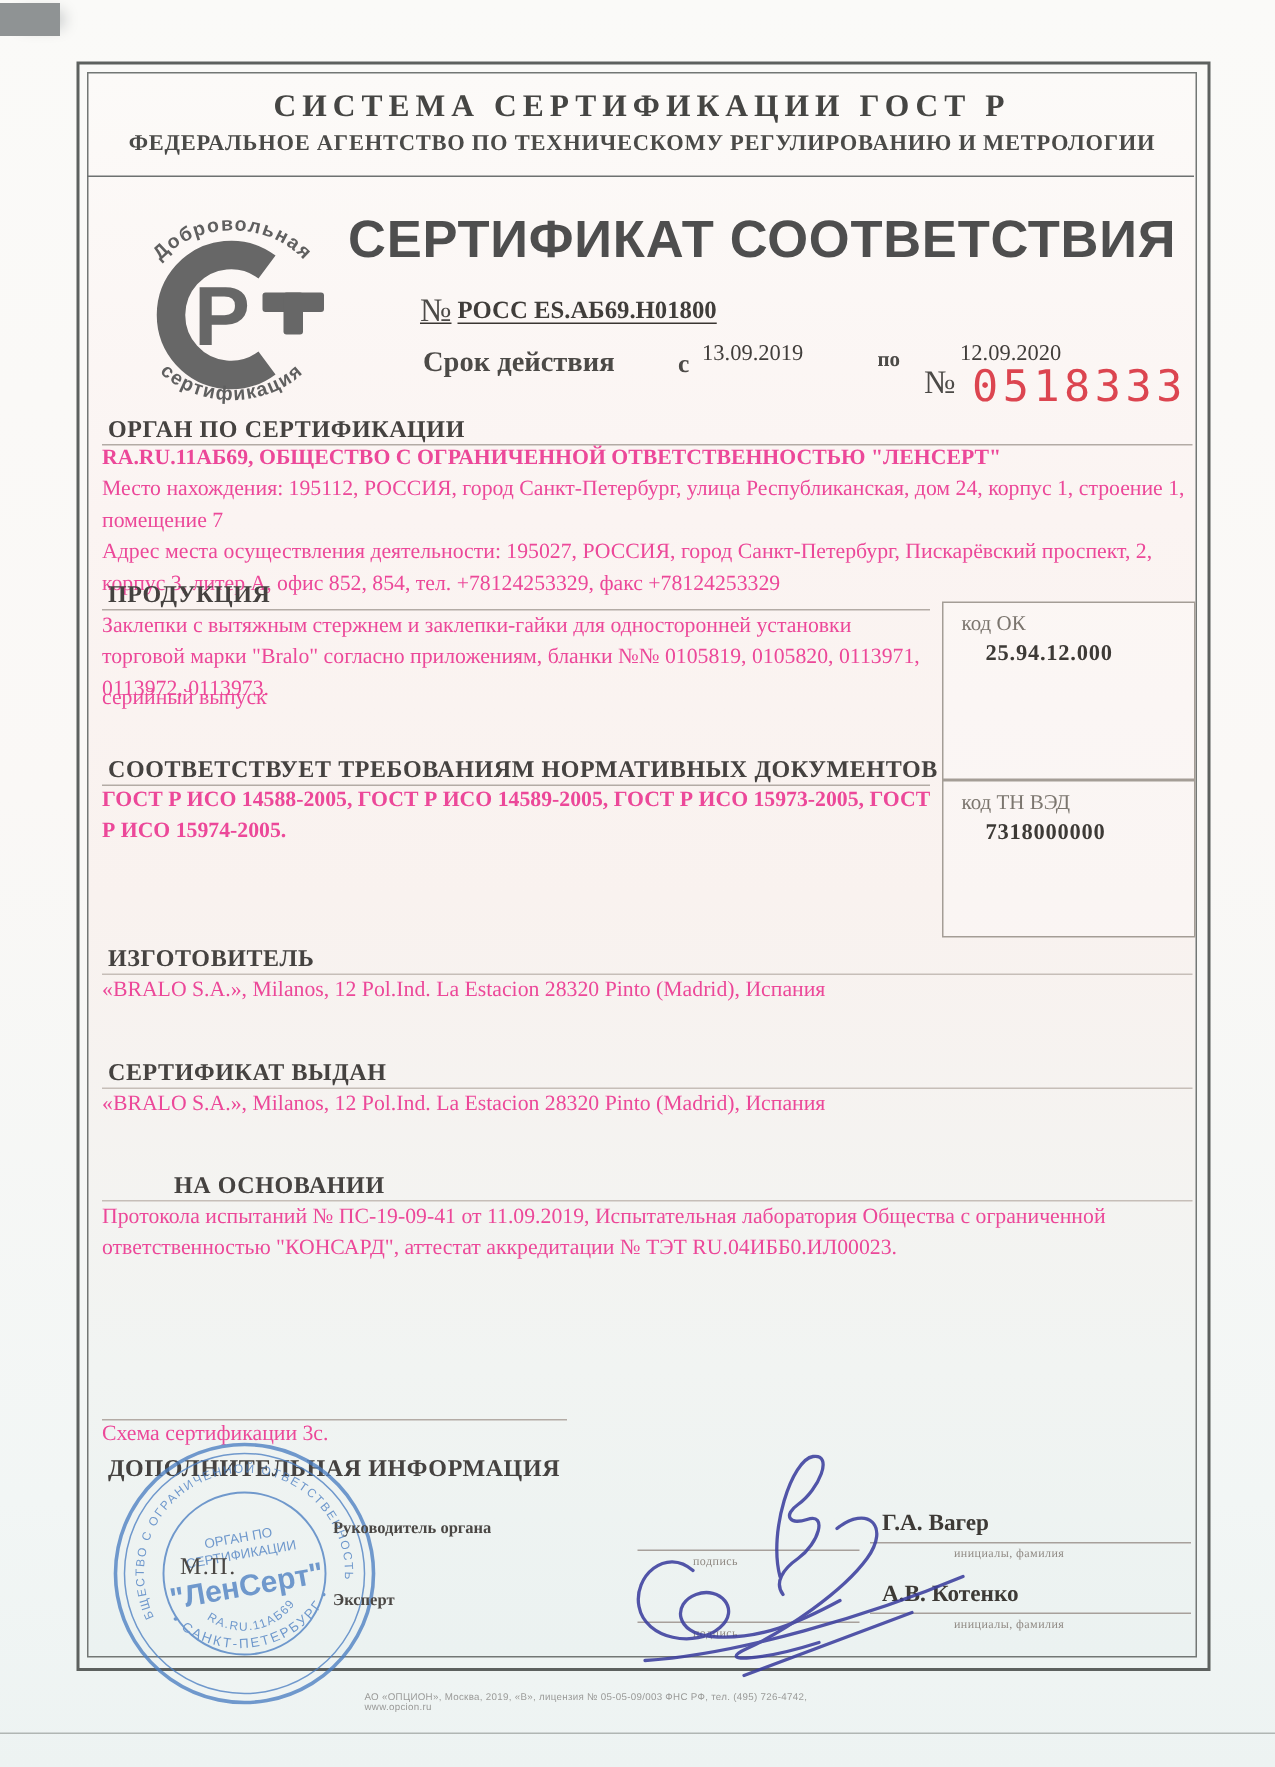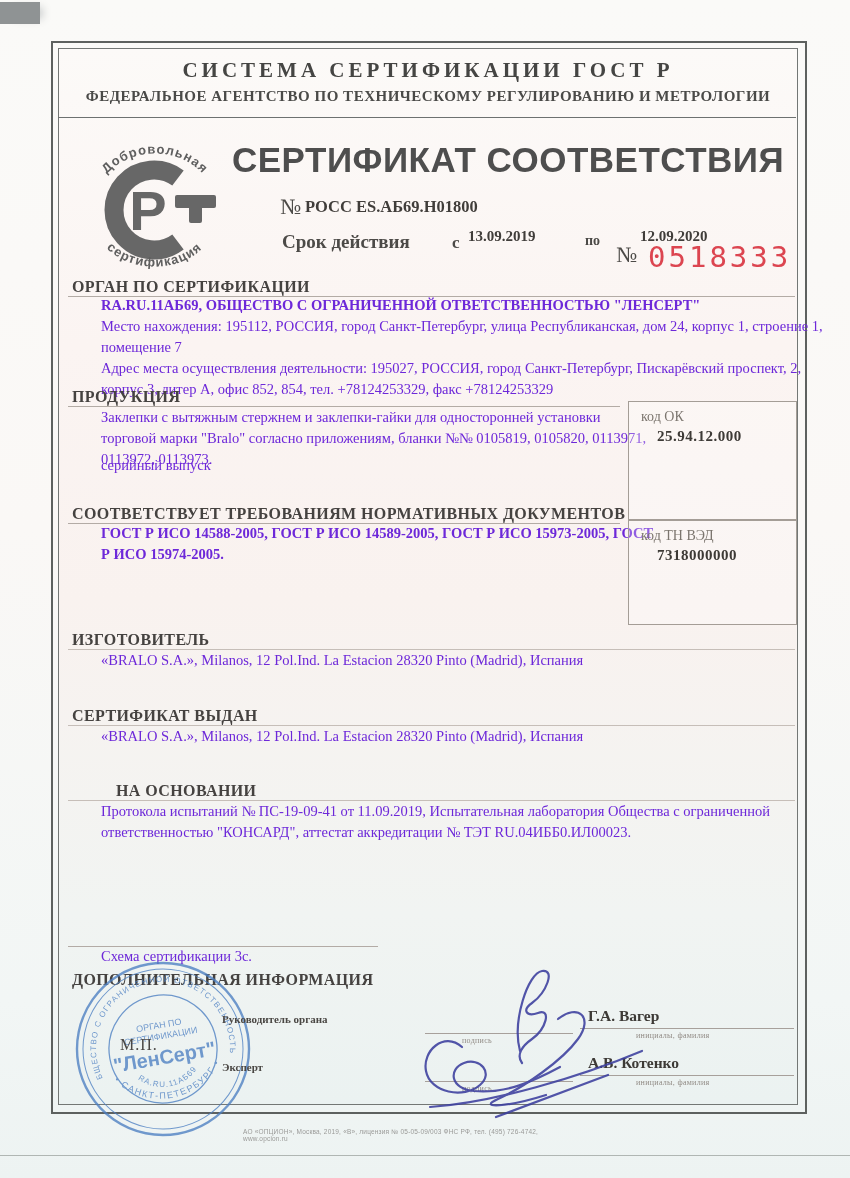--- a/index.html
+++ b/index.html
@@ -13,30 +13,30 @@
   .frame-inner{border:1px solid #737775;
        background:linear-gradient(180deg,#fcfaf8 0%,#fbf4f2 28%,#f9f2ef 52%,#f1f4f2 82%,#ebf2f1 100%);}
   .hdr-band{left:58px;top:48px;width:738px;height:69px;border-bottom:1px solid #6d7170;}
   .hdr1{left:60px;top:58px;width:736px;text-align:center;font-size:21px;font-weight:bold;
         letter-spacing:4px;color:#454543;}
   .hdr2{left:60px;top:88px;width:736px;text-align:center;font-size:15px;font-weight:bold;
         letter-spacing:.5px;color:#4a4a48;}
   .doc-title{left:232px;top:140px;width:566px;font-family:"Liberation Sans",sans-serif;
         font-weight:bold;font-size:35px;color:#4e4e4e;letter-spacing:.5px;white-space:nowrap;}
   .no-sign{font-size:22px;color:#4c4a47;}
-  .cert-no-line{left:280px;top:194px;}
+  .cert-no-line{left:280px;top:194px;text-decoration:underline;}
   .cert-no-val{font-size:16.5px;font-weight:bold;color:#403d3a;vertical-align:2px;padding-left:4px;}
   .validity{left:282px;top:231px;font-size:19px;font-weight:bold;color:#4c4a47;}
-  .vdate{font-size:15px;font-weight:bold;color:#403d3a;}
+  .vdate{font-size:15px;font-weight:normal;color:#403d3a;}
   .blank-no{left:616px;top:242px;font-size:22px;color:#4c4a47;}
   .blank-digits{left:648px;top:240px;font-family:"DejaVu Sans Mono",monospace;font-size:29px;
         letter-spacing:3px;color:#dc4550;}
   .sec-title{font-size:16px;font-weight:bold;letter-spacing:.4px;color:#454240;white-space:nowrap;}
   .rule{height:1px;background:#b3aba5;}
-  .body-text{font-size:14.5px;line-height:21px;color:#6d28d9;margin-left:33px;}
+  .body-text{font-size:14.5px;line-height:21px;color:#ec4899;}
   .bold{font-weight:bold;}
   .code-box{border:1px solid #a49d96;background:rgba(255,255,255,.25);}
   .code-label{font-size:14px;color:#7b756e;}
   .code-value{font-size:15px;font-weight:bold;color:#3d3a36;letter-spacing:.5px;}
   .sig-role{font-size:11px;font-weight:bold;color:#4a4744;white-space:nowrap;}
   .sig-line{height:1px;background:#a7a09b;}
   .sig-cap{font-size:8px;color:#918b85;letter-spacing:.3px;}
   .sig-name{font-size:15.5px;font-weight:bold;color:#3d3a36;white-space:nowrap;}
   .mp{font-size:16px;color:#4a4744;letter-spacing:1px;}
   .footnote{left:58px;top:1082px;width:738px;text-align:center;font-size:17px;color:#5f5b57;

